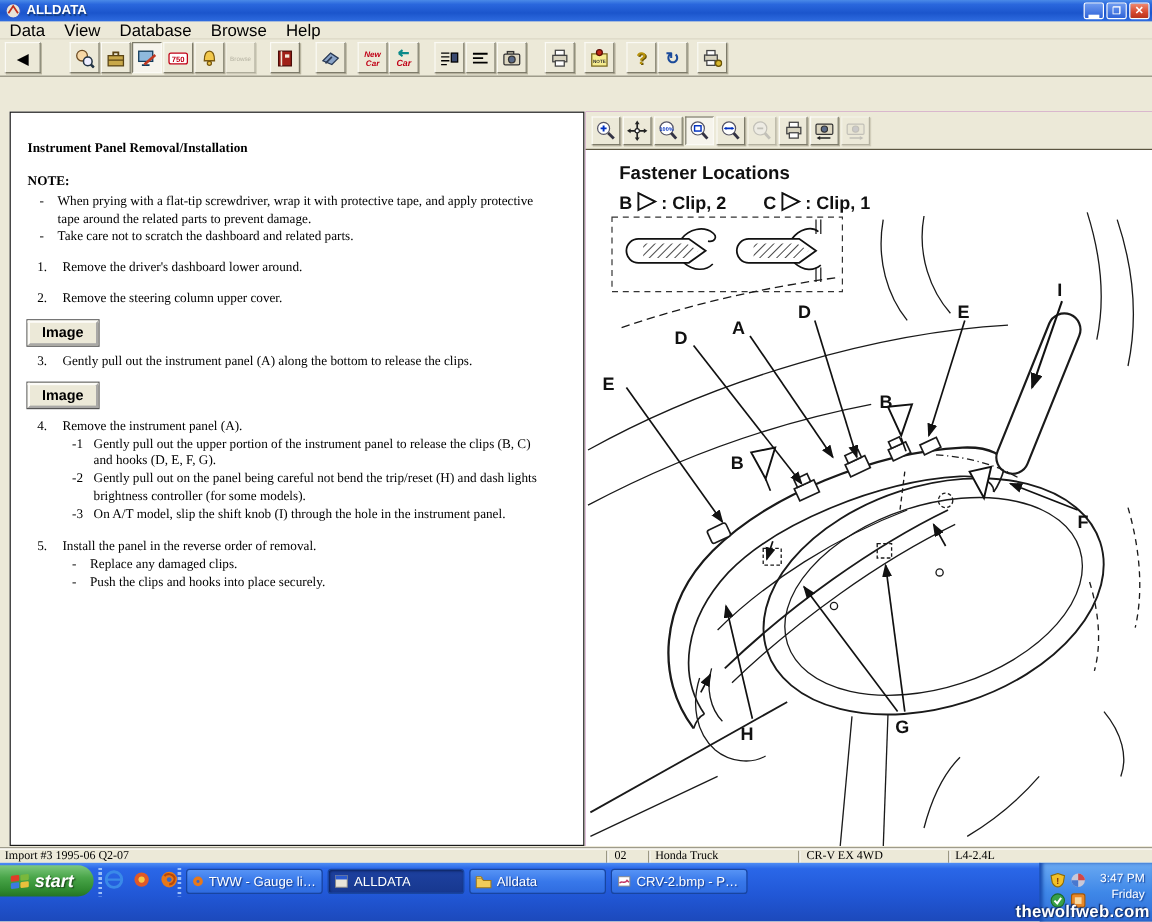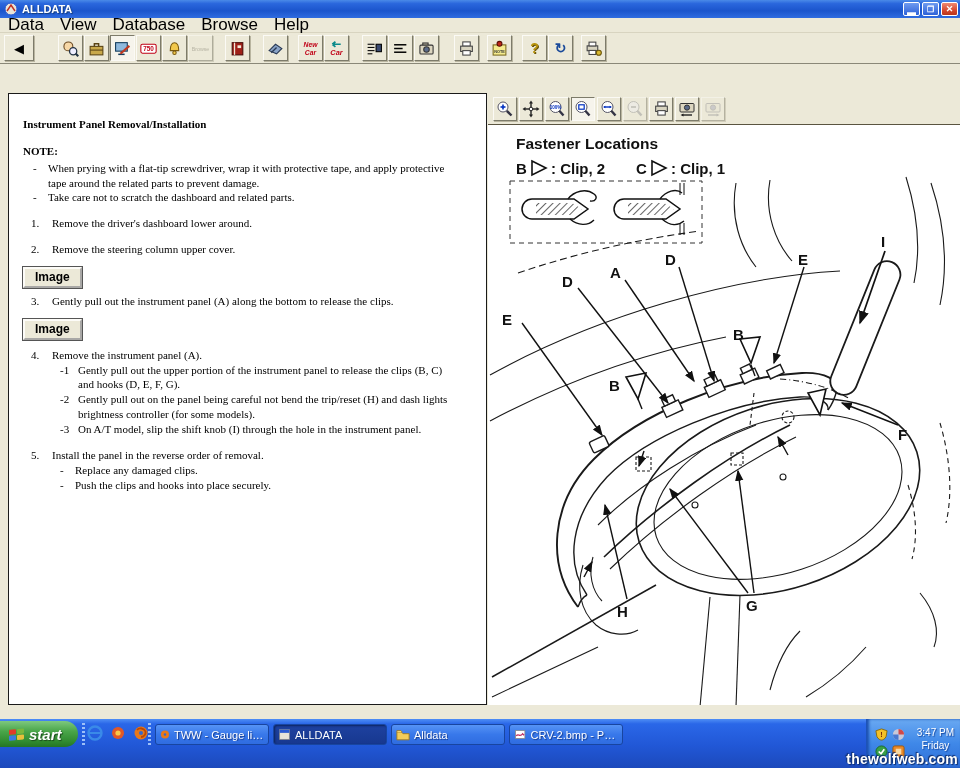--- a/index.html
+++ b/index.html
@@ -12,21 +12,21 @@
     background:linear-gradient(180deg,#4a8ae8 0%,#2a67dd 20%,#1b55cc 60%,#2f6ce0 100%);
     display:flex; align-items:center; padding:0 2px 0 4px; }
   .titlebar .app-title { color:#fff; font-size:11px; font-weight:bold; text-shadow:1px 1px 1px #123a7a; margin-left:4px; flex:1; }
   .winbtn { width:17px; height:14px; margin-left:2px; border-radius:2px; border:1px solid #fff;
     display:flex; align-items:center; justify-content:center; color:#fff; font-size:9px; font-weight:bold;
     background:linear-gradient(180deg,#6f9bf0,#2e62d8); }
   .winbtn.close { background:linear-gradient(180deg,#ef8a72,#d6492f 60%,#b8341c); }
 
   
   .menubar { position:absolute; left:0; top:18px; width:960px; height:15px; background:#ece9d8;
-    display:flex; align-items:center; font-size:17px; color:#000; border-bottom:1px solid #d8d4c0; }
+    display:flex; align-items:center; font-size:14px; color:#000; border-bottom:1px solid #d8d4c0; }
   .menubar span { padding:0 8px; }
 
   
   .toolbar { position:absolute; left:0; top:33px; width:960px; height:31px; background:#ece9d8;
     border-bottom:1px solid #8a8878; display:flex; align-items:center; }
   .tbtn { width:25px; height:26px; margin-left:1px; display:flex; align-items:center; justify-content:center;
     background:#ece9d8; border:1px solid; border-color:#fbfaf5 #7d7b6a #7d7b6a #fbfaf5; box-shadow:1px 1px 0 #b9b5a0; }
   .tbtn.wide { width:30px; }
   .tbtn.pressed { border-color:#7d7b6a #fbfaf5 #fbfaf5 #7d7b6a; background:#f6f4ec; box-shadow:none; }
   .tbtn.disabled { opacity:.55; }
@@ -85,21 +85,21 @@
     background:repeating-linear-gradient(180deg,#9dc0f8 0 2px,transparent 2px 4px); }
   .taskbtn { position:absolute; top:5px; height:21px; width:114px; border-radius:3px;
     background:linear-gradient(180deg,#5693f5 0%,#3878ea 50%,#2f6ce0 100%); border:1px solid #1845a0;
     display:flex; align-items:center; padding:0 4px; color:#fff; font-size:11px; }
   .taskbtn.active { background:linear-gradient(180deg,#1e41a0 0%,#17388f 100%); box-shadow:inset 1px 1px 2px #0d2460; }
   .taskbtn .tlabel { white-space:nowrap; overflow:hidden; text-overflow:ellipsis; margin-left:4px; text-shadow:1px 1px 1px #153a8a; }
   .tray { position:absolute; right:0; top:0; width:94px; height:49px;
     background:linear-gradient(180deg,#6aa9f2 0%,#3f88e8 50%,#2f6ed8 100%); border-left:1px solid #1d53b8;
     box-shadow:inset 2px 0 3px #1b4fb0; }
   .tray .ticon { position:absolute; width:13px; height:13px; border-radius:2px; }
-  .clock { position:absolute; right:6px; top:7px; color:#fff; font-size:10px; text-align:center; line-height:13px; text-shadow:1px 1px 1px #1a4aa0; }
+  .clock { position:absolute; right:6px; top:7px; color:#fff; font-size:10px; text-align:right; line-height:13px; text-shadow:1px 1px 1px #1a4aa0; }
   .watermark { position:absolute; right:2px; bottom:1px; color:#fff; font-size:14px; font-weight:bold;
     text-shadow:1px 1px 1px #0d2c6b, -1px -1px 1px #0d2c6b; letter-spacing:.2px; }
 </style>
 </head>
 <body>
 
 <div class="screen">
 
   <div class="titlebar">
     <svg width="14" height="14" viewBox="0 0 14 14">
@@ -523,20 +523,31 @@
           <text x="121" y="266">B</text>
           <text x="393" y="122">I</text>
           <text x="410" y="315">F</text>
           <text x="129" y="492">H</text>
           <text x="258" y="486">G</text>
         </g>
       </svg>
     </div>
   </div>
 
+  <div class="statusbar">
+    <span style="left:4px">Import #3 1995-06 Q2-07</span>
+    <div class="sdiv" style="left:505px"></div>
+    <span style="left:512px">02</span>
+    <div class="sdiv" style="left:540px"></div>
+    <span style="left:546px">Honda Truck</span>
+    <div class="sdiv" style="left:665px"></div>
+    <span style="left:672px">CR-V EX 4WD</span>
+    <div class="sdiv" style="left:790px"></div>
+    <span style="left:796px">L4-2.4L</span>
+  </div>
 
   <div class="taskbar">
     <div class="startbtn">
       <svg width="17" height="15" viewBox="0 0 17 15">
         <g transform="skewY(-6)">
           <rect x="1" y="3" width="7" height="5" rx="1" fill="#e03c28"></rect>
           <rect x="9" y="3" width="7" height="5" rx="1" fill="#7ab83c"></rect>
           <rect x="1" y="9" width="7" height="5" rx="1" fill="#3c7ae0"></rect>
           <rect x="9" y="9" width="7" height="5" rx="1" fill="#e8c03c"></rect>
         </g>

